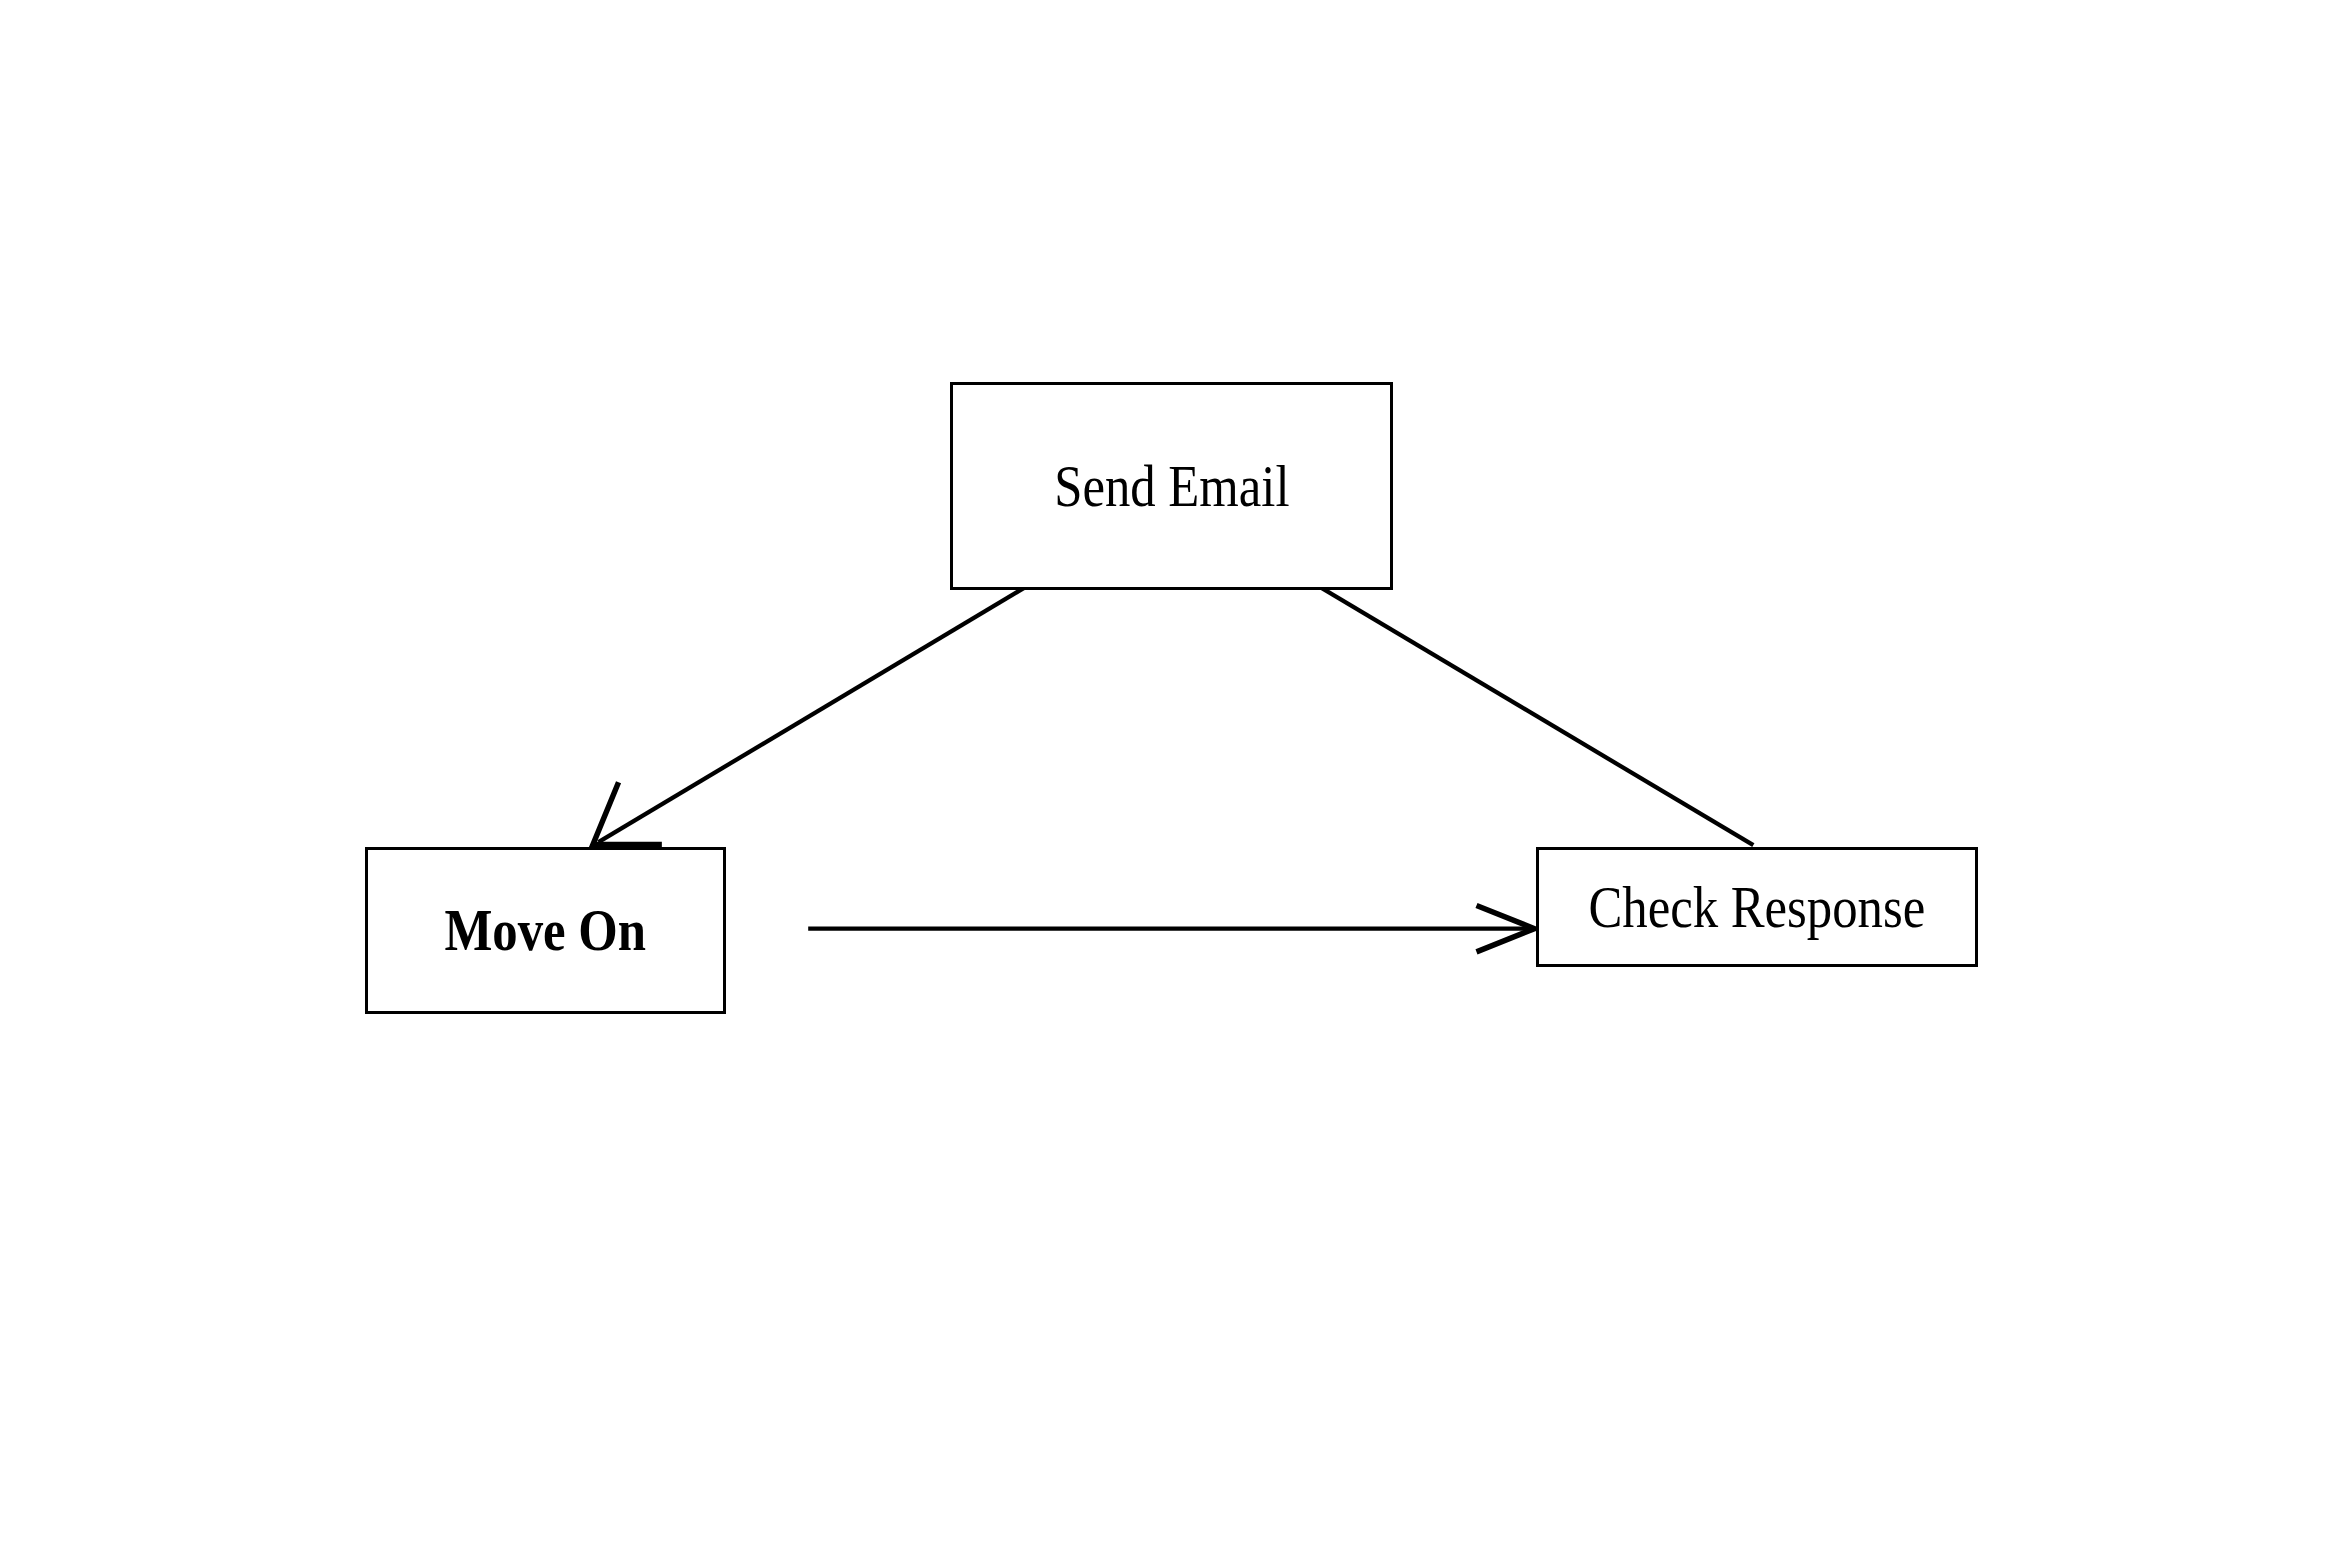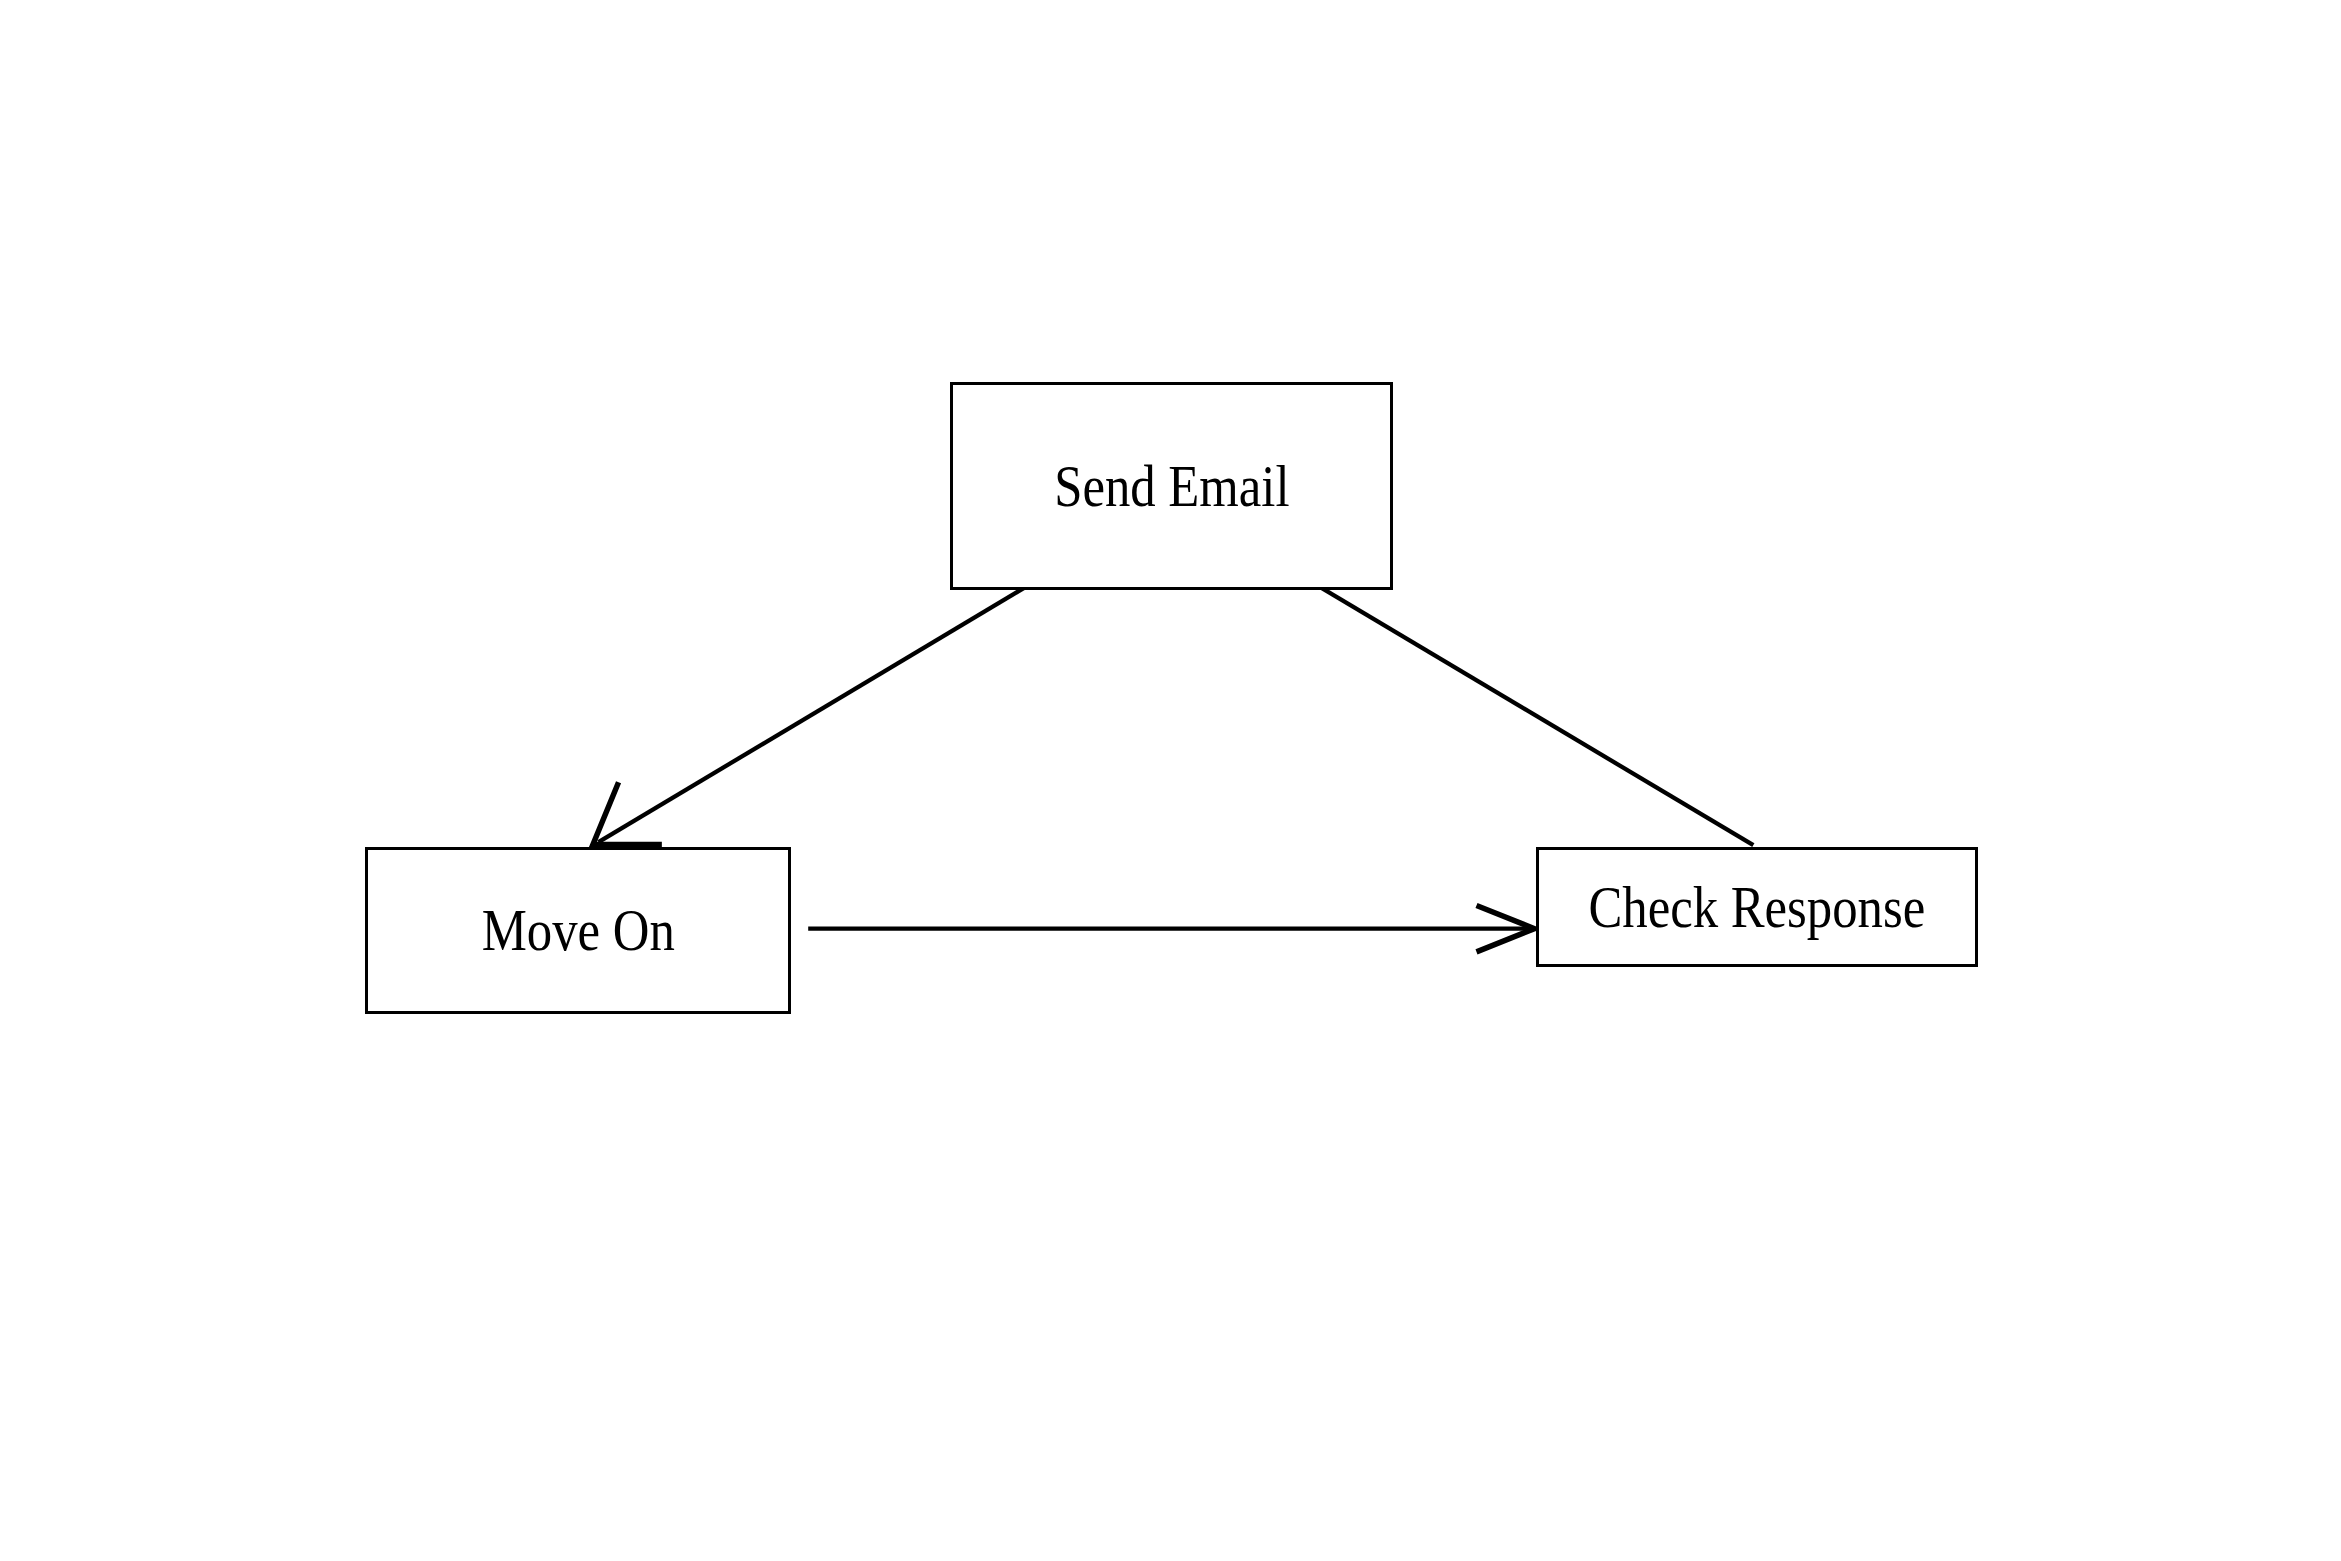--- a/index.html
+++ b/index.html
@@ -49,22 +49,23 @@
   #node-send-email {
     left: 950px;
     top: 334px;
     width: 443px;
     height: 208px;
     margin-top: 48px;
   }
   #node-move-on {
     left: 365px;
     top: 847px;
-    width: 426px;
+    width: 361px;
     height: 167px;
+    font-weight: bold;
   }
   #node-check-response {
     left: 1536px;
     top: 847px;
     width: 442px;
     height: 120px;
   }
 </style>
 </head>
 <body>

